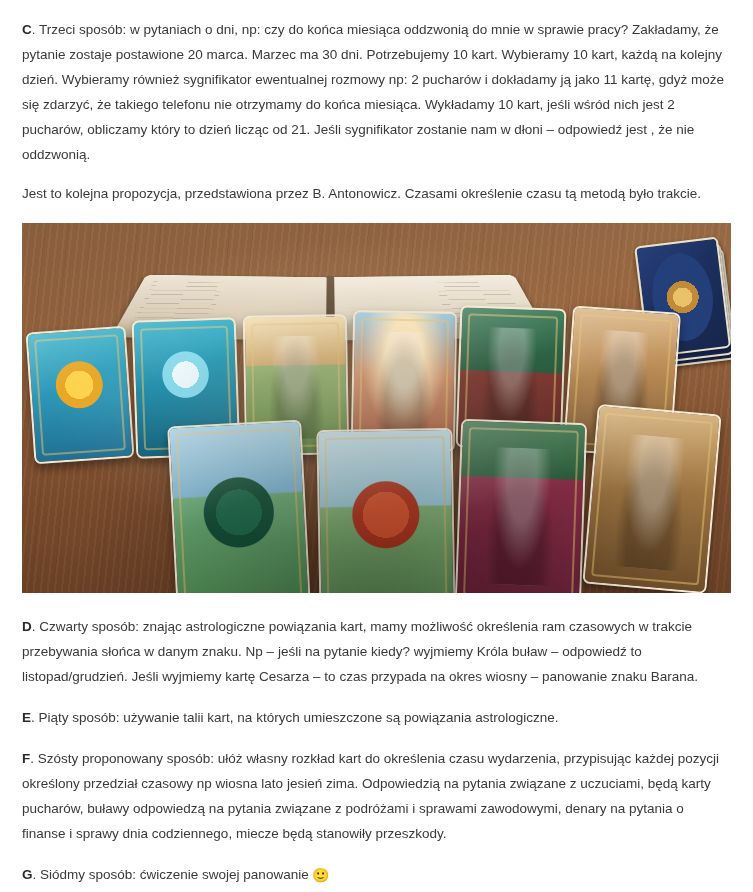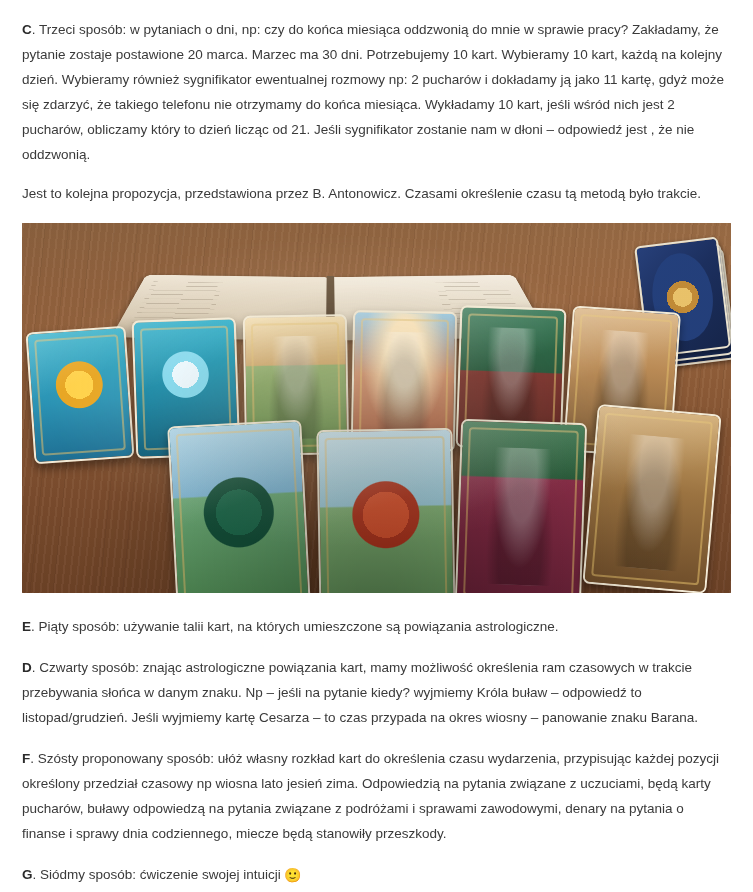--- a/index.html
+++ b/index.html
@@ -270,21 +270,21 @@
     <div class="card c10">
         <div class="inner"></div>
         <div class="fig"></div>
         <div class="gold-border"></div>
         <div class="sheen"></div>
       </div>
 
     <div class="vignette"></div>
   </div>
 
+  <p><span class="lead">D</span><span>. Czwarty sposób: znając astrologiczne powiązania kart, mamy możliwość określenia ram czasowych w trakcie przebywania słońca w danym znaku. Np – jeśli na pytanie kiedy? wyjmiemy Króla buław – odpowiedź to listopad/grudzień. Jeśli wyjmiemy kartę Cesarza – to czas przypada na okres wiosny – panowanie znaku Barana.</span></p>
+
   <p><span class="lead">E</span><span>. Piąty sposób: używanie talii kart, na których umieszczone są powiązania astrologiczne.</span></p>
 
-  <p><span class="lead">D</span><span>. Czwarty sposób: znając astrologiczne powiązania kart, mamy możliwość określenia ram czasowych w trakcie przebywania słońca w danym znaku. Np – jeśli na pytanie kiedy? wyjmiemy Króla buław – odpowiedź to listopad/grudzień. Jeśli wyjmiemy kartę Cesarza – to czas przypada na okres wiosny – panowanie znaku Barana.</span></p>
-
   <p><span class="lead">F</span><span>. Szósty proponowany sposób: ułóż własny rozkład kart do określenia czasu wydarzenia, przypisując każdej pozycji określony przedział czasowy np wiosna lato jesień zima. Odpowiedzią na pytania związane z uczuciami, będą karty pucharów, buławy odpowiedzą na pytania związane z podróżami i sprawami zawodowymi, denary na pytania o finanse i sprawy dnia codziennego, miecze będą stanowiły przeszkody.</span></p>
 
-  <p><span class="lead">G</span><span>. Siódmy sposób: ćwiczenie swojej intuicji </span><span class="emoji">🙂</span></p>
+  <p><span class="lead">G</span><span>. Siódmy sposób: ćwiczenie swojej panowanie </span><span class="emoji">🙂</span></p>
 
 </div>
 
 </body></html>

